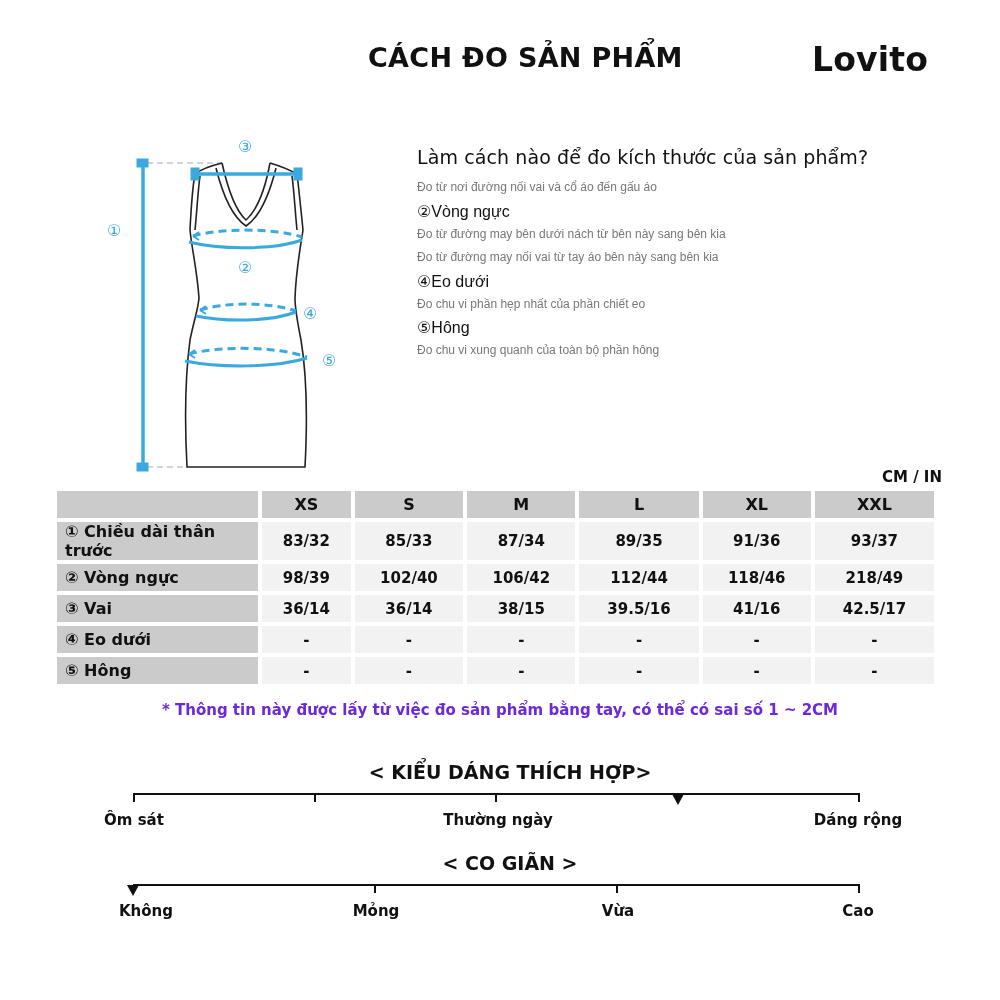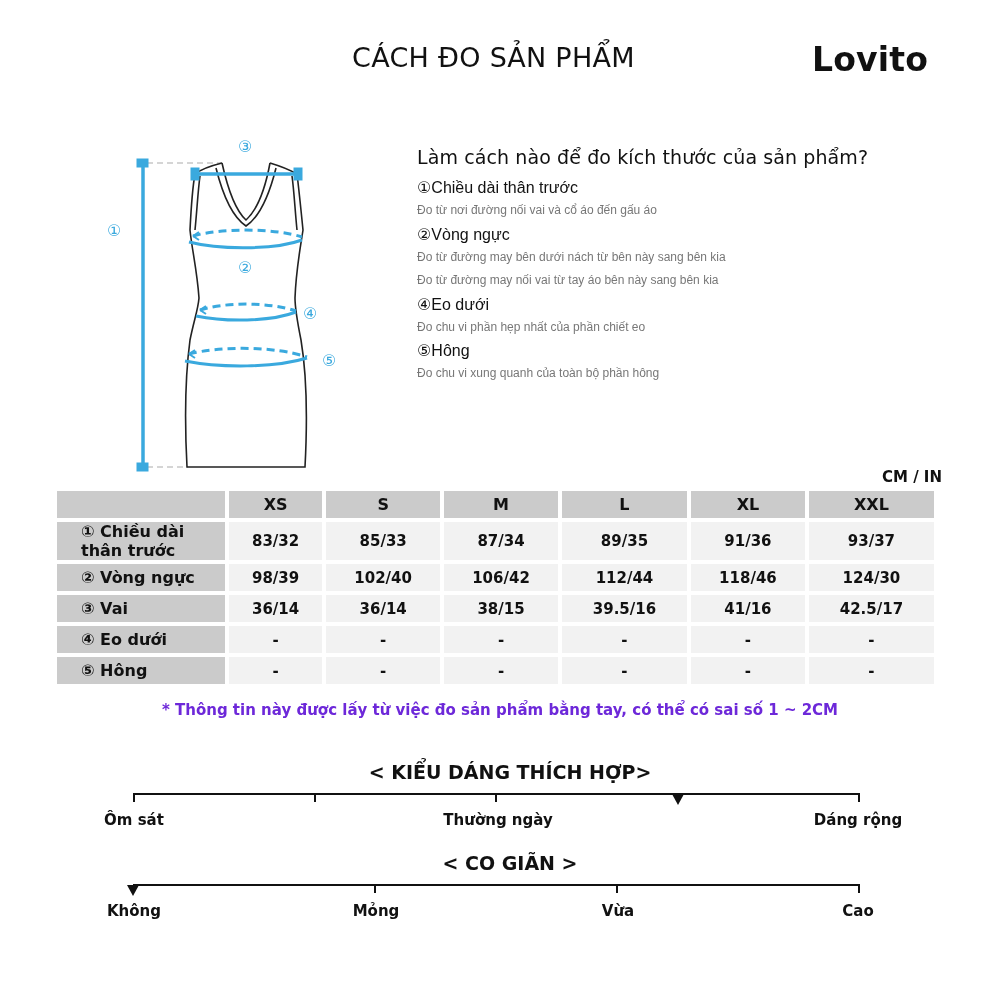--- a/index.html
+++ b/index.html
@@ -1,35 +1,35 @@
 <!DOCTYPE html>
 <html><head>
   <meta charset="utf-8">
   <style>
     * { margin: 0; padding: 0; box-sizing: border-box; }
     html, body { width: 1000px; height: 1000px; background: #ffffff; overflow: hidden; }
     body { position: relative; font-family: "Liberation Sans", "DejaVu Sans", sans-serif; color: #111; }
 
-    .title { position: absolute; left: 352px; top: 42px; font-size: 27px; font-weight: normal; letter-spacing: 0.3px; color: #111; font-family: "DejaVu Sans", sans-serif; }
+    .title { position: absolute; left: 368px; top: 42px; font-size: 27px; font-weight: bold; letter-spacing: 0.3px; color: #111; font-family: "DejaVu Sans", sans-serif; }
     .brand { position: absolute; left: 812px; top: 40px; font-size: 33px; font-weight: bold; color: #111; font-family: "DejaVu Sans", sans-serif; letter-spacing: 0.2px; }
 
     .illustration { position: absolute; left: 100px; top: 130px; width: 260px; height: 350px; }
 
     .howto { position: absolute; left: 417px; top: 146px; width: 540px; }
     .howto-q { font-size: 19px; color: #111; margin-bottom: 8px; font-family: "DejaVu Sans", sans-serif; letter-spacing: 0.1px; }
     .howto-item { margin-bottom: 0; }
     .howto-label { font-size: 16px; color: #111; height: 23px; line-height: 23px; }
     .howto-desc { font-size: 12px; color: #777; height: 23.5px; line-height: 23px; }
 
     .unit { position: absolute; left: 882px; top: 468px; font-size: 15px; font-weight: bold; color: #111; font-family: "DejaVu Sans", sans-serif; }
 
     .size-table { position: absolute; left: 57px; top: 491px; width: 885px; border-collapse: separate; border-spacing: 4px 4px; margin-left: -4px; margin-top: -4px; }
     .size-table td, .size-table th { height: 27px; text-align: center; font-size: 15px; font-weight: bold; color: #111; font-family: "DejaVu Sans", sans-serif; }
     .size-table th { background: #cbcbcb; font-size: 16px; font-weight: bold; }
-    .size-table td.rowlabel { background: #cbcbcb; text-align: left; padding-left: 24px; width: 168px; font-size: 16px; }
+    .size-table td.rowlabel { background: #cbcbcb; text-align: left; padding-left: 8px; width: 201px; font-size: 16px; }
     .size-table td.val { background: #f2f2f2; font-weight: bold; }
 
     .note { position: absolute; left: 0; top: 701px; width: 1000px; text-align: center; font-size: 15px; font-weight: bold; color: #6d28d9; font-family: "DejaVu Sans", sans-serif; }
 
     .scale-title { position: absolute; left: 14px; width: 992px; text-align: center; font-size: 19px; font-weight: bold; color: #111; font-family: "DejaVu Sans", sans-serif; }
     .scale-line { position: absolute; height: 2px; background: #111; }
     .tick { position: absolute; width: 2px; height: 9px; background: #111; }
     .marker { position: absolute; width: 0; height: 0; border-left: 6px solid transparent; border-right: 6px solid transparent; border-top: 11px solid #111; }
     .scale-label { position: absolute; font-size: 15px; font-weight: bold; color: #111; transform: translateX(-50%); white-space: nowrap; font-family: "DejaVu Sans", sans-serif; }
   </style>
@@ -87,21 +87,20 @@
       <text x="138" y="22">③</text>
       <text x="203" y="189">④</text>
       <text x="222" y="236">⑤</text>
     </g>
   </svg>
 </div>
 
 <div class="howto">
   <div class="howto-q">Làm cách nào để đo kích thước của sản phẩm?</div>
   <div class="howto-item">
-    <div class="howto-label">①Chiều dài thân trước</div>
     <div class="howto-desc">Đo từ nơi đường nối vai và cổ áo đến gấu áo</div>
   </div>
   <div class="howto-item">
     <div class="howto-label">②Vòng ngực</div>
     <div class="howto-desc">Đo từ đường may bên dưới nách từ bên này sang bên kia</div>
   </div>
   <div class="howto-item">
     <div class="howto-desc">Đo từ đường may nối vai từ tay áo bên này sang bên kia</div>
   </div>
   <div class="howto-item">
@@ -138,21 +137,21 @@
       <td class="val">91/36</td>
       <td class="val">93/37</td>
     </tr>
     <tr>
       <td class="rowlabel">② Vòng ngực</td>
       <td class="val">98/39</td>
       <td class="val">102/40</td>
       <td class="val">106/42</td>
       <td class="val">112/44</td>
       <td class="val">118/46</td>
-      <td class="val">124/30</td>
+      <td class="val">218/49</td>
     </tr>
     <tr>
       <td class="rowlabel">③ Vai</td>
       <td class="val">36/14</td>
       <td class="val">36/14</td>
       <td class="val">38/15</td>
       <td class="val">39.5/16</td>
       <td class="val">41/16</td>
       <td class="val">42.5/17</td>
     </tr>
@@ -192,17 +191,17 @@
   <div class="scale-label" style="left:858px; top:811px;">Dáng rộng</div>
 </div>
 
 <div class="scale-title" style="top:852px;">&lt; CO GIÃN &gt;</div>
 <div>
   <div class="scale-line" style="left:133px; top:884px; width:727px;"></div>
   <div class="tick" style="left:374px; top:884px;"></div>
   <div class="tick" style="left:616px; top:884px;"></div>
   <div class="tick" style="left:858px; top:884px;"></div>
   <div class="marker" style="left:127px; top:885px;"></div>
-  <div class="scale-label" style="left:134px; top:902px;">Không</div>
+  <div class="scale-label" style="left:146px; top:902px;">Không</div>
   <div class="scale-label" style="left:376px; top:902px;">Mỏng</div>
   <div class="scale-label" style="left:618px; top:902px;">Vừa</div>
   <div class="scale-label" style="left:858px; top:902px;">Cao</div>
 </div>
 
 </body></html>

